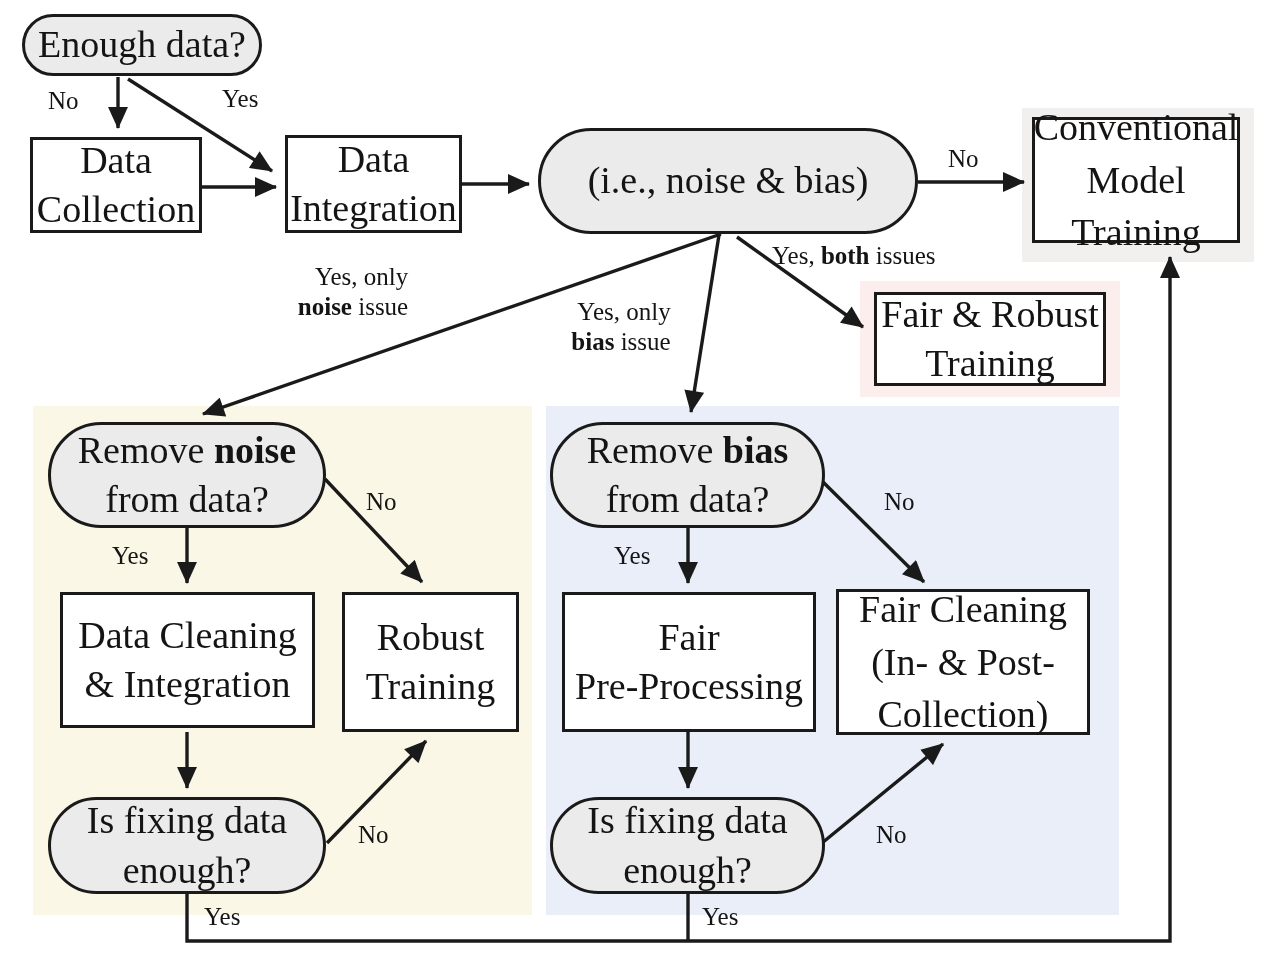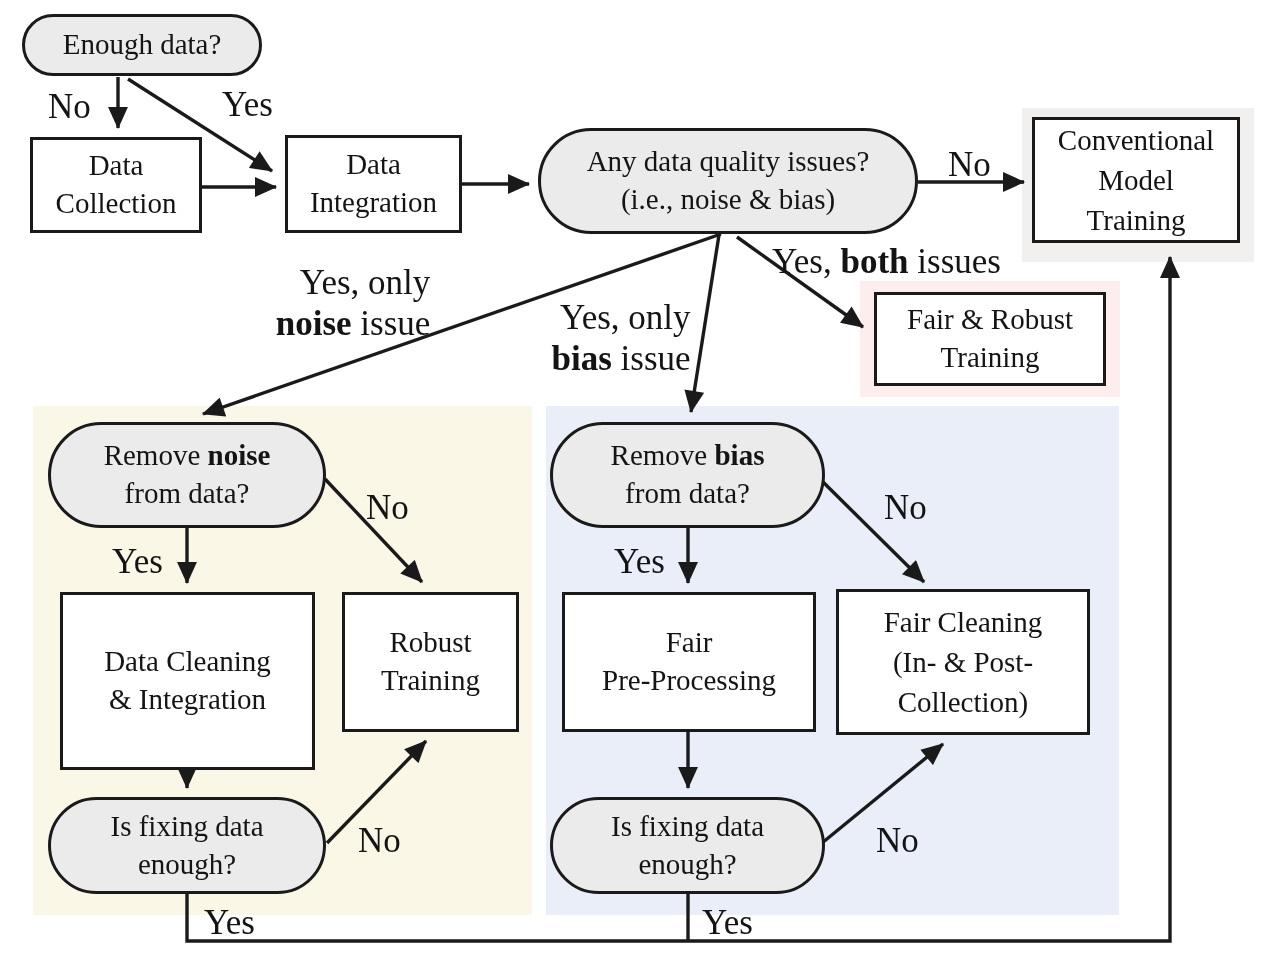--- a/index.html
+++ b/index.html
@@ -25,27 +25,27 @@
   .panel.conv{background:var(--conventional-panel);}
   svg#edges{position:absolute;left:0;top:0;z-index:1;}
   svg#edges line, svg#edges polyline{
     stroke:var(--stroke,#1a1a1a);stroke-width:3.4;fill:none;
   }
   svg#edges polyline{stroke-linejoin:miter;}
   .node{
     position:absolute;z-index:2;display:flex;flex-direction:column;
     align-items:center;justify-content:center;text-align:right;
     border:3px solid var(--stroke);box-sizing:border-box;
-    font-size:29px;line-height:1.3;
+    font-size:38px;line-height:1.3;
   }
   .oval{background:var(--decision-fill);border-radius:70px;}
   .box{background:var(--process-fill);}
   .node.tall{line-height:1.38;}
   .elabel{
-    position:absolute;z-index:3;font-size:35px;line-height:1.18;
+    position:absolute;z-index:3;font-size:25px;line-height:1.18;
     white-space:nowrap;
   }
   .elabel.center{transform:translateX(-50%);text-align:right;}
   b{font-weight:bold;}
 </style>
 </head>
 <body>
 
 <div id="stage">
 
@@ -88,41 +88,40 @@
     <div>Data</div>
     <div>Collection</div>
   </div>
 
   <div class="node box" style="left:285px;top:135px;width:177px;height:98px">
     <div>Data</div>
     <div>Integration</div>
   </div>
 
   <div class="node oval" style="left:538px;top:128px;width:380px;height:106px;border-radius:56px">
-    <div>Any data quality issues?</div>
     <div>(i.e., noise &amp; bias)</div>
   </div>
 
   <div class="node box tall" style="left:1032px;top:117px;width:208px;height:126px">
     <div>Conventional</div>
     <div>Model</div>
     <div>Training</div>
   </div>
 
   <div class="node box" style="left:874px;top:292px;width:232px;height:94px">
     <div>Fair &amp; Robust</div>
     <div>Training</div>
   </div>
 
   <div class="node oval" style="left:48px;top:422px;width:278px;height:106px">
     <div><span>Remove </span><b>noise</b></div>
     <div>from data?</div>
   </div>
 
-  <div class="node box" style="left:60px;top:592px;width:255px;height:178px">
+  <div class="node box" style="left:60px;top:592px;width:255px;height:136px">
     <div>Data Cleaning</div>
     <div>&amp; Integration</div>
   </div>
 
   <div class="node box" style="left:342px;top:592px;width:177px;height:140px">
     <div>Robust</div>
     <div>Training</div>
   </div>
 
   <div class="node oval" style="left:48px;top:797px;width:278px;height:97px">

